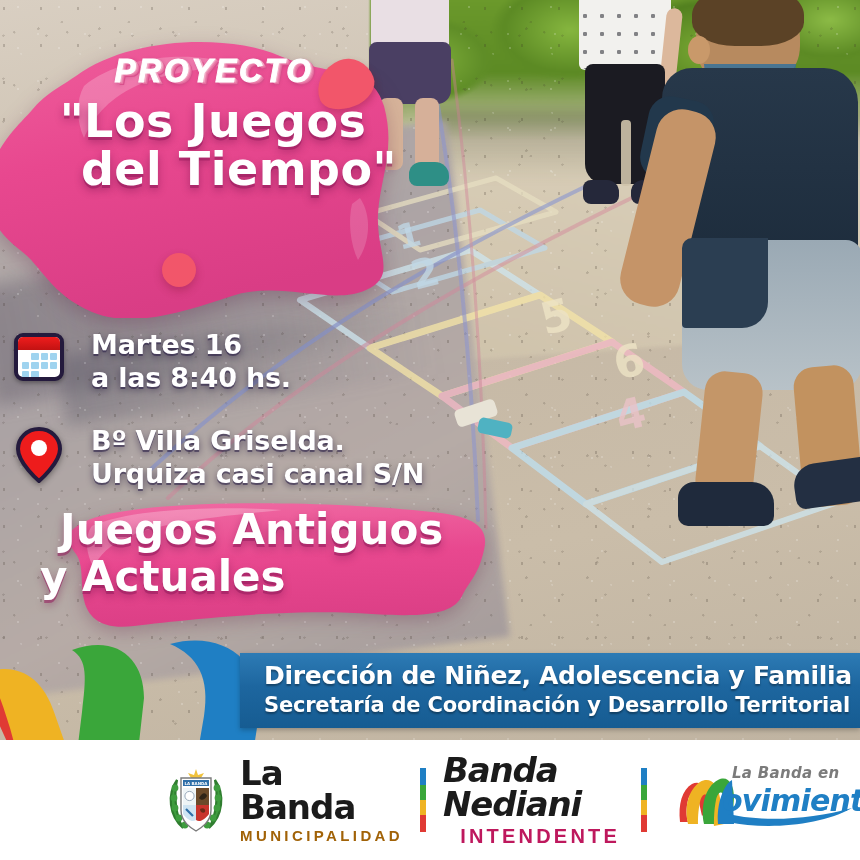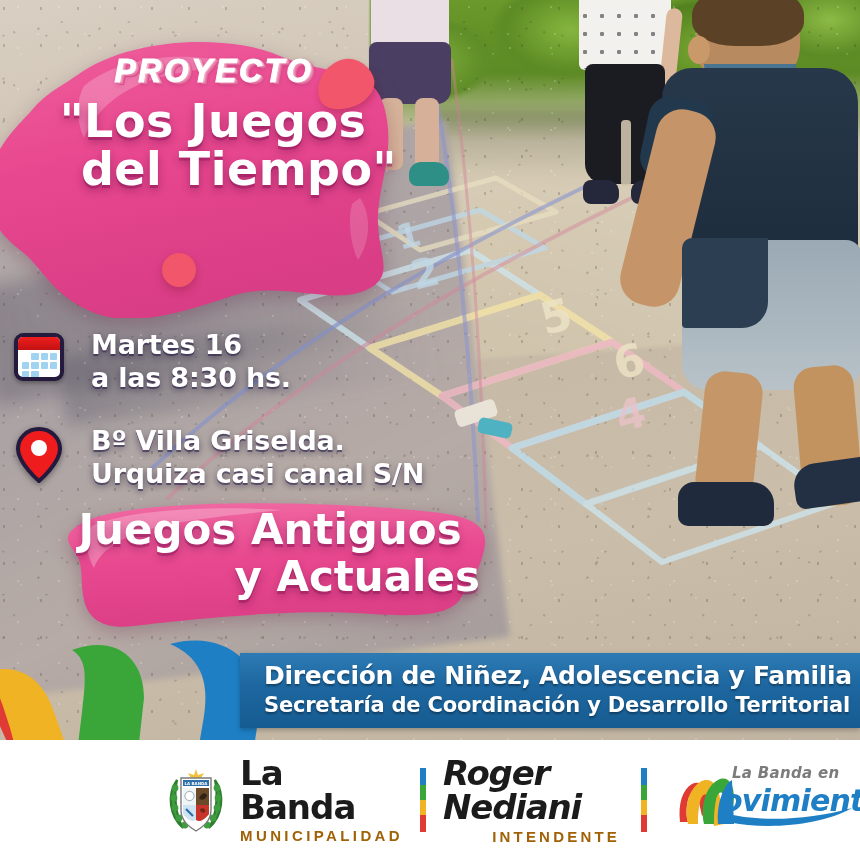--- a/index.html
+++ b/index.html
@@ -175,22 +175,22 @@
   
   .banner2{position:absolute;left:22px;top:496px;width:470px;height:135px;}
   .banner2 svg{width:100%;height:100%;display:block;
     filter:drop-shadow(0 5px 9px rgba(90,20,60,.28));}
   .banner2-text{
     position:absolute;left:40px;top:508px;width:440px;
     color:#fff;font-family:"DejaVu Sans", sans-serif;font-weight:bold;
     font-size:42px;line-height:1.05;
     text-shadow:0 3px 0 rgba(150,28,92,.55), 0 5px 8px rgba(110,15,70,.4);
   }
-  .banner2-text .b1{display:block;text-align:center;padding-left:20px;}
-  .banner2-text .b2{display:block;text-align:right;padding-left:0;margin-top:3px;}
+  .banner2-text .b1{display:block;text-align:left;padding-left:20px;}
+  .banner2-text .b2{display:block;text-align:left;padding-left:0;margin-top:3px;}
 
   
   .swoosh{position:absolute;left:-70px;top:616px;width:340px;height:244px;}
   .swoosh svg{width:100%;height:100%;display:block;}
 
   
   .bluebar{
     position:absolute;left:240px;top:653px;width:620px;height:75px;
     background:linear-gradient(180deg,#2d7bb5 0%,#1d669f 45%,#165c92 100%);
     box-shadow:0 2px 5px rgba(0,0,0,.25);
@@ -215,21 +215,21 @@
 
   .lb-text{margin-left:13px;}
   .lb-text .lb1{font-family:"DejaVu Sans", sans-serif;font-weight:bold;font-size:34px;color:#1b1b1b;line-height:1;letter-spacing:-1px;}
   .lb-text .lb2{font-family:"Liberation Sans", sans-serif;font-weight:bold;font-size:15px;color:#a16207;letter-spacing:3.4px;margin-top:3px;}
 
   .divider{width:6px;height:64px;margin:0 17px;flex:0 0 auto;
     background:linear-gradient(180deg,#1f7fc4 0%,#1f7fc4 26%,#3aa63a 26%,#3aa63a 50%,#efb323 50%,#efb323 74%,#e03a34 74%,#e03a34 100%);}
 
   .rn-text{text-align:left;}
   .rn-text .rn1{font-family:"DejaVu Sans", sans-serif;font-weight:bold;font-style:italic;font-size:34px;color:#1b1b1b;line-height:1;letter-spacing:-1.2px;}
-  .rn-text .rn2{font-family:"Liberation Sans", sans-serif;font-weight:bold;font-size:15px;color:#a16207;letter-spacing:3.2px;margin-top:4px;text-align:right;padding-right:4px;}
+  .rn-text .rn2{font-family:"Liberation Sans", sans-serif;font-weight:bold;font-size:20px;color:#be185d;letter-spacing:3.2px;margin-top:4px;text-align:right;padding-right:4px;}
 
   .mov{position:relative;width:190px;height:72px;flex:0 0 auto;margin-left:6px;}
   .mov svg{position:absolute;left:0;top:0;width:100%;height:100%;}
   .mov .mv-top{
     position:absolute;left:62px;top:0;font-family:"DejaVu Sans", sans-serif;
     font-style:italic;font-weight:bold;font-size:15px;color:#7b7b7b;letter-spacing:.3px;white-space:nowrap;
   }
   .mov .mv-main{
     position:absolute;left:52px;top:19px;font-family:"DejaVu Sans", sans-serif;
     font-style:italic;font-weight:bold;font-size:30px;color:#1f7fc4;letter-spacing:-.8px;white-space:nowrap;
@@ -368,21 +368,21 @@
               <i></i>
             <i></i>
               <i></i>
               <i class="off"></i>
               <i class="off"></i>
           </div>
         </div>
       </div>
       <div class="itext">
         <div>Martes 16</div>
-        <div>a las 8:30 hs.</div>
+        <div>a las 8:40 hs.</div>
       </div>
     </div>
 
     <div class="row">
       <div class="ico">
         <div class="pin">
           <svg viewBox="0 0 46 56">
             <path d="M23 2 C11 2 2 11 2 22 C2 36 23 54 23 54 C23 54 44 36 44 22 C44 11 35 2 23 2 Z" fill="#ee1c1c" stroke="#241a3d" stroke-width="4"></path>
             <circle cx="23" cy="21" r="8" fill="#ffffff"></circle>
           </svg>
@@ -471,21 +471,21 @@
       </div>
 
       <div class="lb-text">
         <div class="lb1">La Banda</div>
         <div class="lb2">MUNICIPALIDAD</div>
       </div>
 
       <div class="divider"></div>
 
       <div class="rn-text">
-        <div class="rn1">Roger Nediani</div>
+        <div class="rn1">Banda Nediani</div>
         <div class="rn2">INTENDENTE</div>
       </div>
 
       <div class="divider"></div>
 
       <div class="mov">
         <svg viewBox="0 0 190 72">
           <path d="M10 58 C8 40 12 26 22 20 C30 16 36 22 38 32 L40 44 L32 52 L28 34 C26 26 20 28 18 36 C16 44 16 52 18 58 Z" fill="#e03a34"></path>
           <path d="M18 60 C14 44 18 26 30 18 C40 12 48 20 50 34 L54 60 L44 62 L40 38 C38 28 32 28 30 38 C28 48 28 54 28 60 Z" fill="#efb323"></path>
           <path d="M34 60 C30 42 36 22 48 16 C58 11 64 20 64 34 L62 60 L52 60 L54 36 C54 26 48 26 46 36 C44 46 44 54 44 60 Z" fill="#3aa63a"></path>

